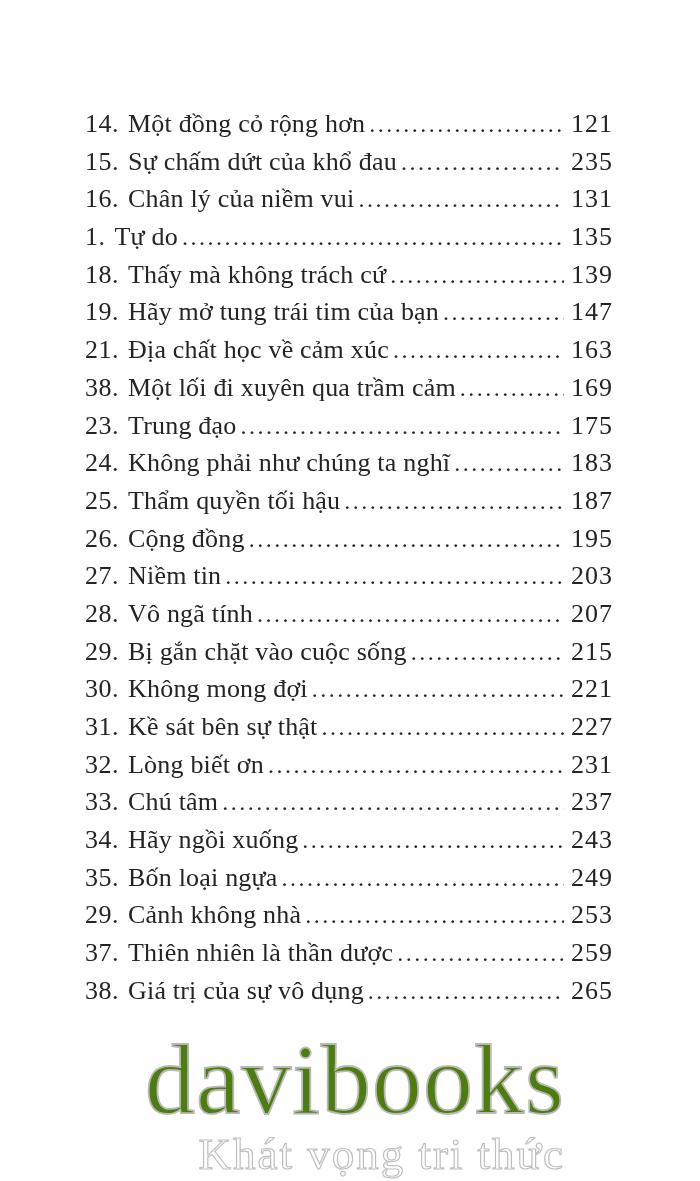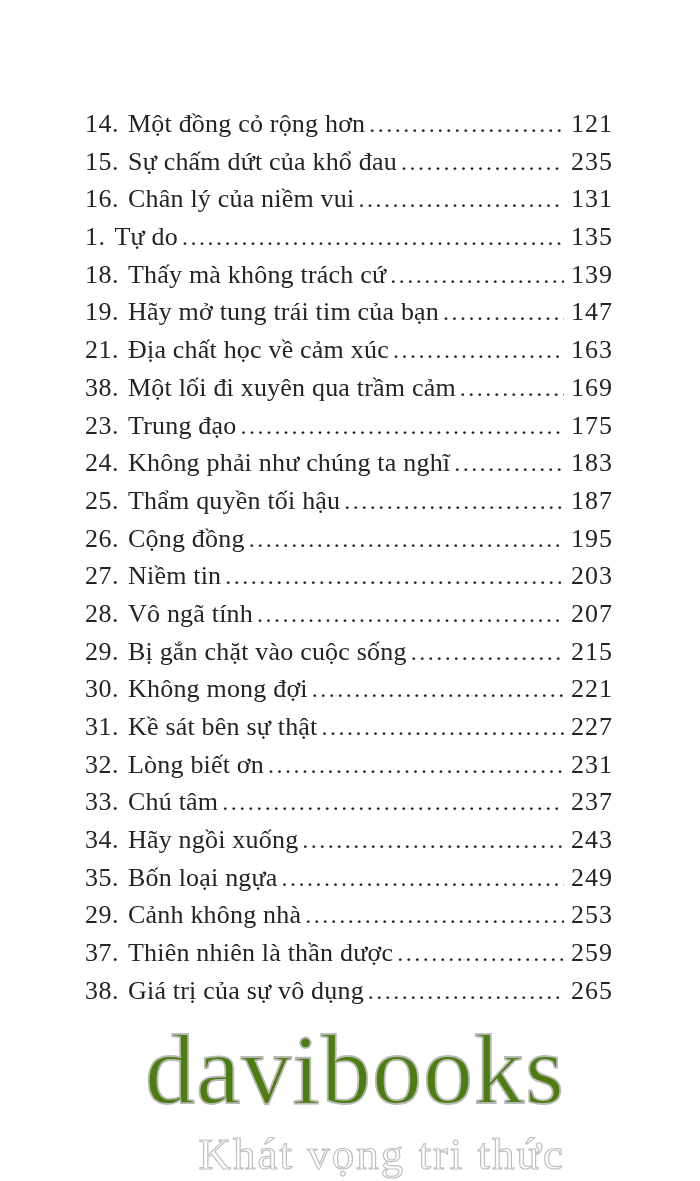--- a/index.html
+++ b/index.html
@@ -60,21 +60,21 @@
   }
   .wm-brand {
     font-size: 100px;
     letter-spacing: 1px;
     color: #4d7c0f;
     -webkit-text-stroke: 1.8px #b9b9b9;
   }
   .wm-tagline {
     font-size: 45px;
     letter-spacing: 2px;
-    margin-top: 12px;
+    margin-top: 2px;
     color: #ffffff;
     -webkit-text-stroke: 1.2px #bfbfbf;
   }
 </style>
 </head>
 <body>
 
 <div class="toc" id="toc-list">
   <div class="row">
     <span class="num">14.</span>

